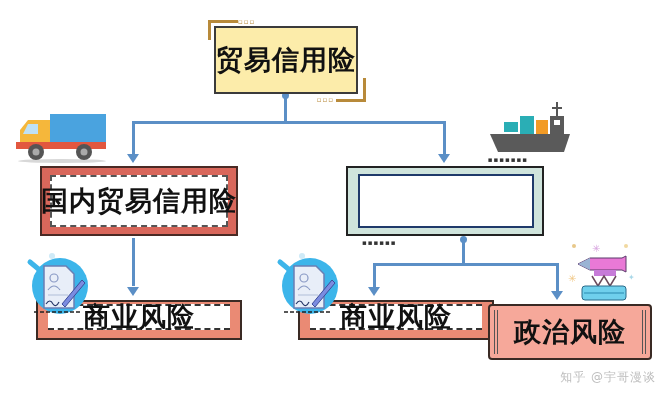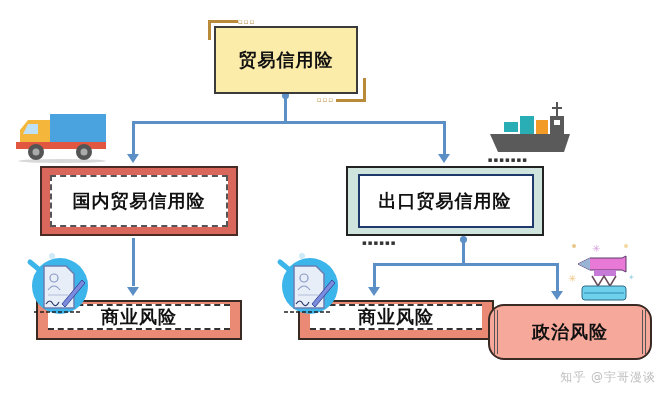--- a/index.html
+++ b/index.html
@@ -1,20 +1,20 @@
 <!DOCTYPE html>
 <html><head>
 <meta charset="utf-8">
 <style>
   * { box-sizing: border-box; margin: 0; padding: 0; }
   html, body { width: 670px; height: 400px; background: #ffffff; overflow: hidden; }
   body { position: relative; font-family: "DejaVu Sans", "Liberation Sans", sans-serif; }
 
   .node { position: absolute; display: flex; align-items: center; justify-content: center; }
-  .label { font-weight: bold; color: #111; font-size: 18px; letter-spacing: 1px; white-space: nowrap; position: relative; z-index: 2; }
+  .label { font-weight: bold; color: #111; font-size: 27px; letter-spacing: 1px; white-space: nowrap; position: relative; z-index: 2; }
 
   
   #root { left: 214px; top: 26px; width: 144px; height: 68px; background: #fcecaa; border: 2px solid #3b3b3b; }
   #root .deco-tl { position: absolute; left: -8px; top: -8px; width: 30px; height: 20px; border-left: 3px solid #b88a3a; border-top: 3px solid #b88a3a; }
   #root .deco-br { position: absolute; right: -10px; bottom: -10px; width: 30px; height: 24px; border-right: 3px solid #b88a3a; border-bottom: 3px solid #b88a3a; }
   #root .dots-t { position: absolute; left: 22px; top: -10px; font-size: 7px; color: #b88a3a; letter-spacing: 1px; }
   #root .dots-b { position: absolute; right: 22px; bottom: -12px; font-size: 7px; color: #b88a3a; letter-spacing: 1px; }
 
   
   #domestic { left: 40px; top: 166px; width: 198px; height: 70px; background: #d9675b; border: 2px solid #4a2a24; }
@@ -26,21 +26,21 @@
   #export .stud-t { position: absolute; right: 14px; top: -12px; font-size: 7px; color: #333; letter-spacing: 1px; }
   #export .stud-b { position: absolute; left: 14px; bottom: -13px; font-size: 7px; color: #333; letter-spacing: 1px; }
 
   
   .commercial { height: 40px; width: 206px; background: #ea8a74; border: 2px solid #3a2a24; top: 300px; }
   .commercial .inner { position: absolute; left: 10px; top: 2px; right: 10px; bottom: 8px; background: #fff; border: 2px dashed #333; border-left-width: 0; border-right-width: 0; }
   #commercial-1 { left: 36px; }
   #commercial-2 { left: 298px; width: 196px; }
 
   
-  #political { left: 488px; top: 304px; width: 164px; height: 56px; background: #f6a89a; border: 2px solid #3a2a24; border-radius: 16px; }
+  #political { left: 488px; top: 304px; width: 164px; height: 56px; background: #f6a89a; border: 2px solid #3a2a24; border-radius: 4px; }
   #political .edge-l, #political .edge-r { position: absolute; top: 4px; bottom: 4px; width: 4px; border-left: 1px solid #555; border-right: 1px solid #555; }
   #political .edge-l { left: 4px; }
   #political .edge-r { right: 4px; }
 
   
   .line { position: absolute; background: #5b8fc6; }
   .arrow { position: absolute; width: 0; height: 0; border-left: 6px solid transparent; border-right: 6px solid transparent; border-top: 9px solid #5b8fc6; }
   .dot { position: absolute; width: 7px; height: 7px; background: #5b8fc6; border-radius: 50%; }
 
   
@@ -80,21 +80,20 @@
 
 <div class="node" id="domestic">
   <div class="inner"></div>
   <span class="label">国内贸易信用险</span>
 </div>
 
 <div class="node" id="export">
   <div class="inner"></div>
   <span class="stud-t">▪▪▪▪▪▪▪</span>
   <span class="stud-b">▪▪▪▪▪▪</span>
-  <span class="label">出口贸易信用险</span>
 </div>
 
 <div class="node commercial" id="commercial-1">
   <div class="inner"></div>
   <span class="label" style="top:-3px;">商业风险</span>
 </div>
 
 <div class="node commercial" id="commercial-2">
   <div class="inner"></div>
   <span class="label" style="top:-3px;">商业风险</span>

